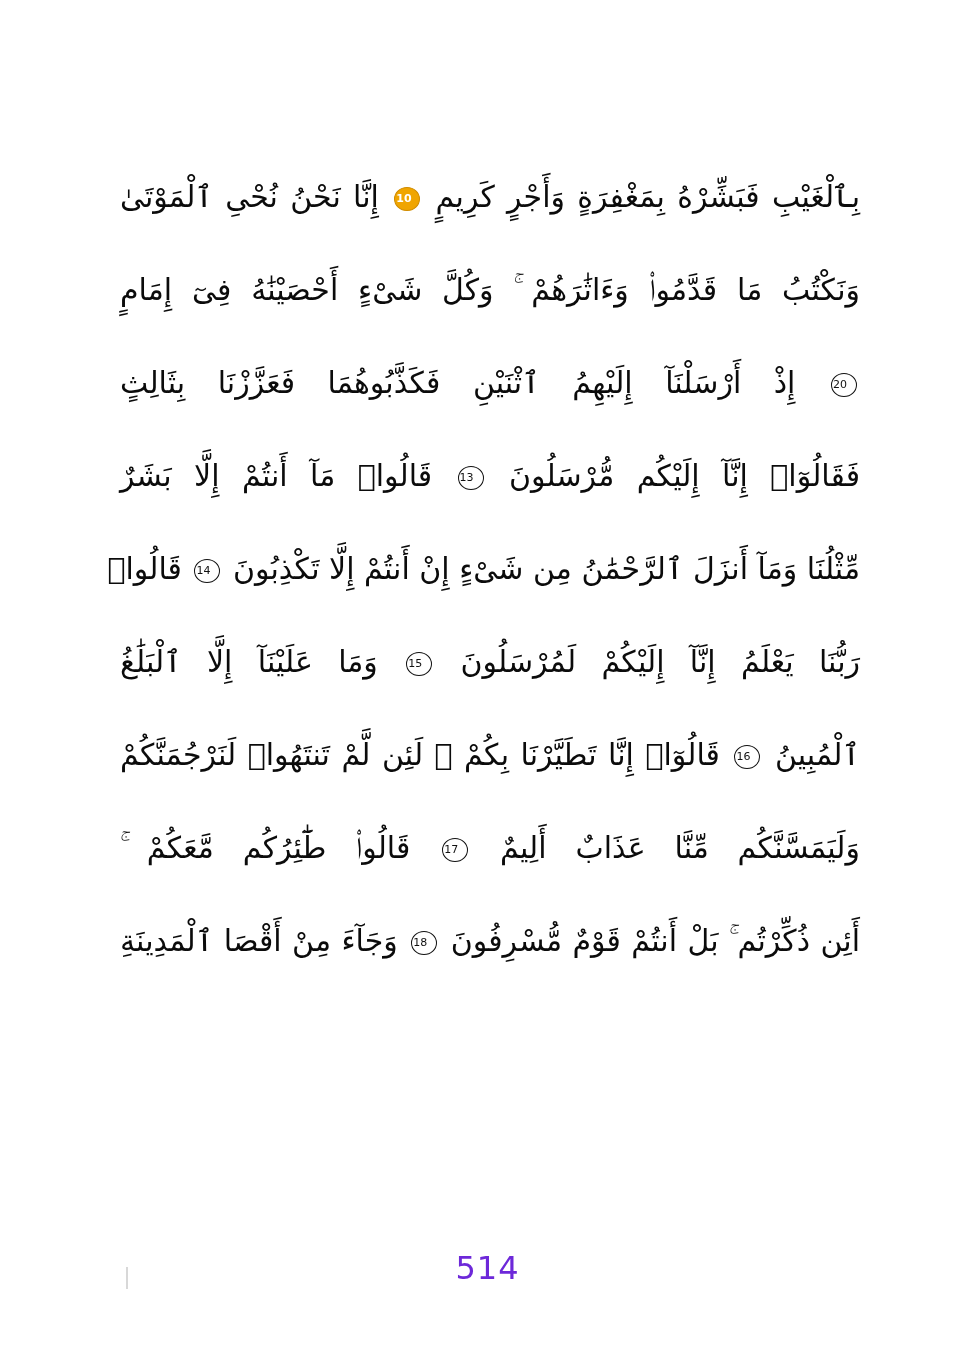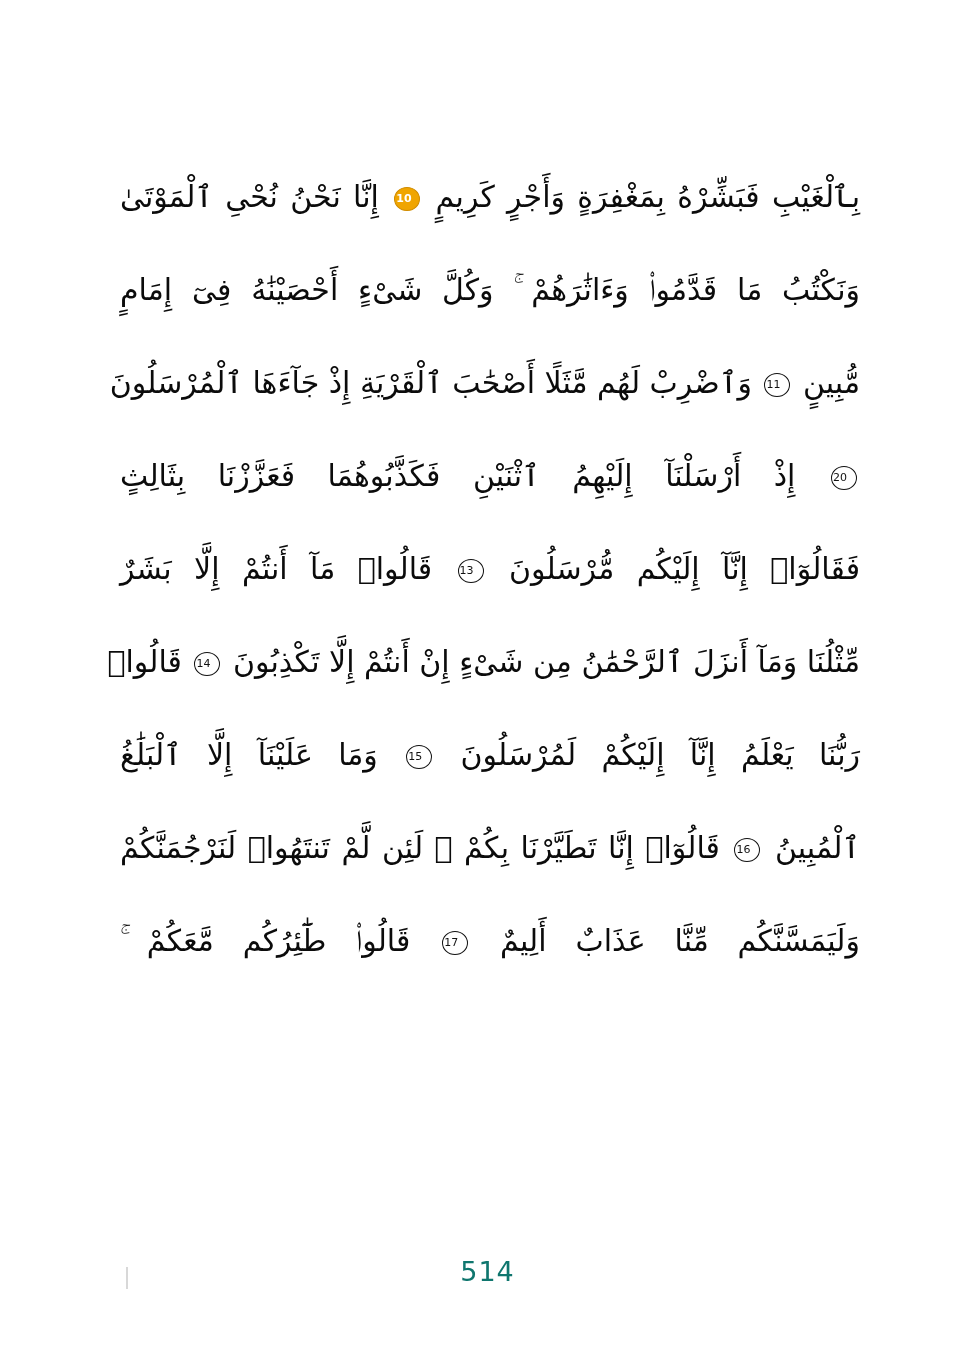--- a/index.html
+++ b/index.html
@@ -69,22 +69,22 @@
   .page-number-wrap {
     position: absolute;
     left: 0;
     right: 0;
     bottom: 72px;
     text-align: center;
   }
   .page-number {
     display: inline-block;
     font-family: "DejaVu Sans", "Liberation Sans", sans-serif;
-    font-size: 27px;
-    color: #0f766e;
+    font-size: 32px;
+    color: #6d28d9;
     letter-spacing: 1px;
   }
   .margin-tick {
     position: absolute;
     left: 126px;
     bottom: 70px;
     width: 2px;
     height: 22px;
     background: #d8d8d8;
   }
@@ -99,25 +99,20 @@
     <div class="quran-line">
       <span>بِٱلْغَيْبِ فَبَشِّرْهُ بِمَغْفِرَةٍ وَأَجْرٍ كَرِيمٍ</span>
       <span class="aya-mark highlight">10</span>
       <span>إِنَّا نَحْنُ نُحْىِ ٱلْمَوْتَىٰ</span>
     </div>
 
     <div class="quran-line">
       <span>وَنَكْتُبُ مَا قَدَّمُوا۟ وَءَاثَٰرَهُمْ ۚ وَكُلَّ شَىْءٍ أَحْصَيْنَٰهُ فِىٓ إِمَامٍ</span>
     </div>
 
-    <div class="quran-line">
-      <span>مُّبِينٍ</span>
-      <span class="aya-mark">11</span>
-      <span>وَٱضْرِبْ لَهُم مَّثَلًا أَصْحَٰبَ ٱلْقَرْيَةِ إِذْ جَآءَهَا ٱلْمُرْسَلُونَ</span>
-    </div>
 
     <div class="quran-line">
       <span class="aya-mark">20</span>
       <span>إِذْ أَرْسَلْنَآ إِلَيْهِمُ ٱثْنَيْنِ فَكَذَّبُوهُمَا فَعَزَّزْنَا بِثَالِثٍ</span>
     </div>
 
     <div class="quran-line">
       <span>فَقَالُوٓا۟ إِنَّآ إِلَيْكُم مُّرْسَلُونَ</span>
       <span class="aya-mark">13</span>
       <span>قَالُوا۟ مَآ أَنتُمْ إِلَّا بَشَرٌ</span>
@@ -140,20 +135,25 @@
       <span class="aya-mark">16</span>
       <span>قَالُوٓا۟ إِنَّا تَطَيَّرْنَا بِكُمْ ۖ لَئِن لَّمْ تَنتَهُوا۟ لَنَرْجُمَنَّكُمْ</span>
     </div>
 
     <div class="quran-line">
       <span>وَلَيَمَسَّنَّكُم مِّنَّا عَذَابٌ أَلِيمٌ</span>
       <span class="aya-mark">17</span>
       <span>قَالُوا۟ طَٰٓئِرُكُم مَّعَكُمْ ۚ</span>
     </div>
 
+    <div class="quran-line">
+      <span>أَئِن ذُكِّرْتُم ۚ بَلْ أَنتُمْ قَوْمٌ مُّسْرِفُونَ</span>
+      <span class="aya-mark">18</span>
+      <span>وَجَآءَ مِنْ أَقْصَا ٱلْمَدِينَةِ</span>
+    </div>
 
 
 
 
   </div>
 
   <div class="margin-tick"></div>
 
   <div class="page-number-wrap">
     <span class="page-number">514</span>

